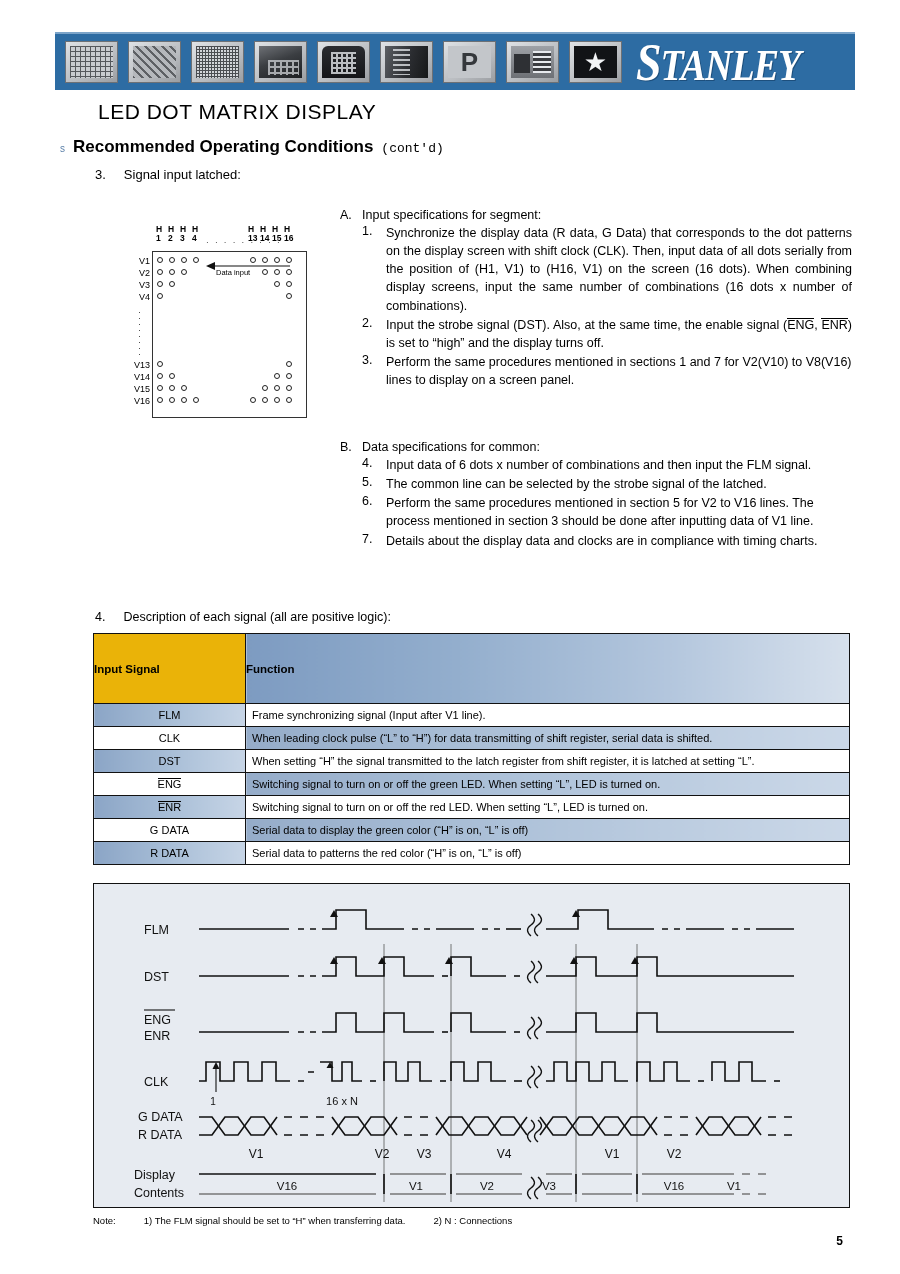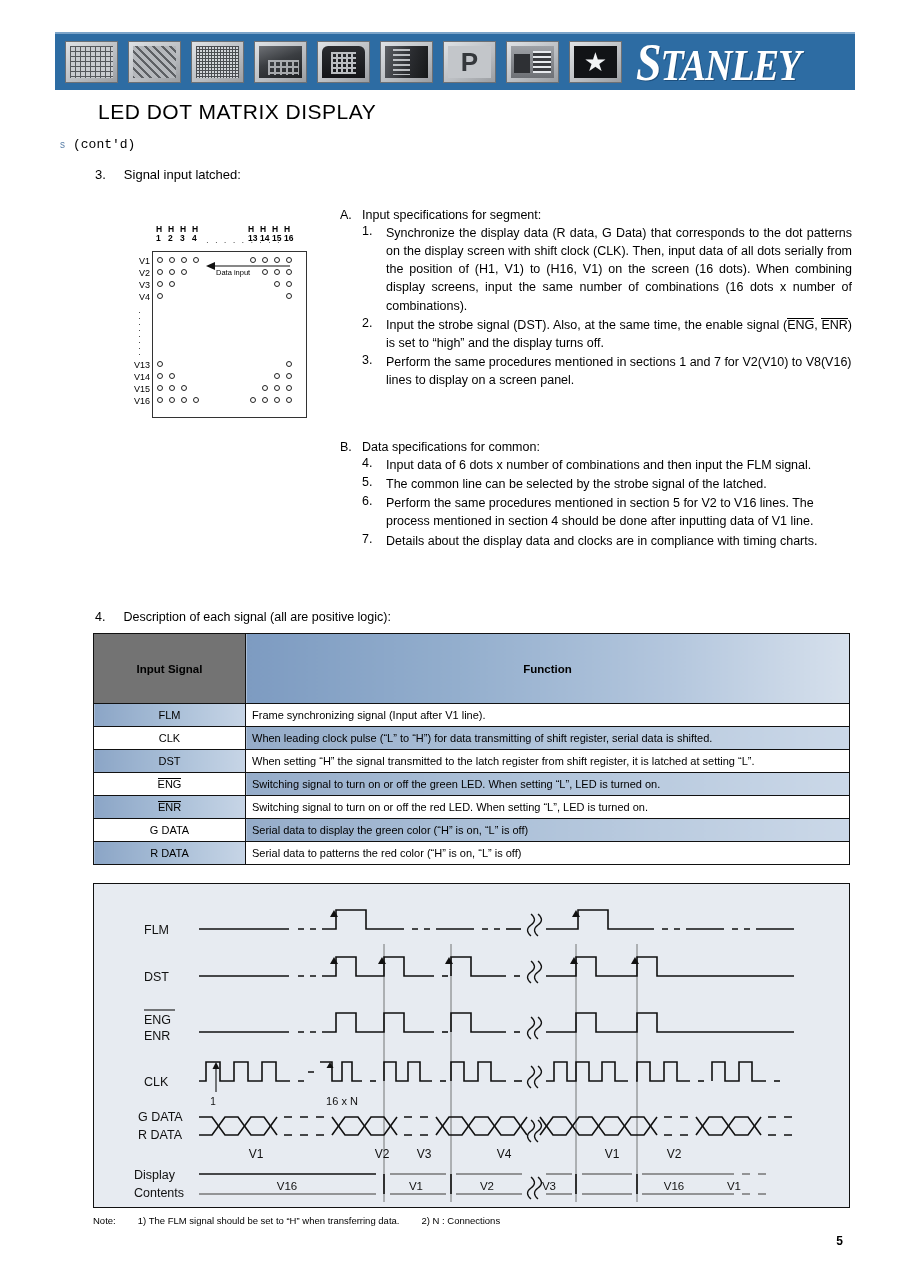--- a/index.html
+++ b/index.html
@@ -176,46 +176,46 @@
   }
 
   
   .sigtable {
     position:absolute; left:93px; top:633px; width:757px;
     border-collapse:collapse; table-layout:fixed;
     border:1px solid #111;
   }
   .sigtable td, .sigtable th { border:1px solid #111; padding:0; }
   .th-sig {
-    width:152px; height:70px; background:#737373;
-    font-size:11.5px; font-weight:bold; text-align:center; vertical-align:middle;
+    width:152px; height:70px; background:#eab308;
+    font-size:11.5px; font-weight:bold; text-align:left; vertical-align:middle;
   }
   .th-fun {
-    height:70px; text-align:center; vertical-align:middle;
+    height:70px; text-align:left; vertical-align:middle;
     font-size:11.5px; font-weight:bold;
     background:linear-gradient(to right,#7d9bc1 0%,#93aecd 35%,#b3c6dd 70%,#d6e0ec 100%);
   }
   .sigtable tbody td { height:23px; font-size:11px; }
   .c-sig { text-align:center; vertical-align:middle; font-weight:normal; }
   .c-fun { padding-left:6px !important; vertical-align:middle; }
   .sh-blue { background:linear-gradient(to right,#8ba5c6 0%,#a8bed7 50%,#c7d5e6 100%); }
   .sh-blue2 { background:linear-gradient(to right,#95acc9 0%,#aec2d9 45%,#cbd8e8 100%); }
   .sh-white { background:#ffffff; }
 
   
   .timing {
     position:absolute; left:93px; top:883px; width:757px; height:325px;
     background:#e7ebf1; border:1px solid #111;
   }
   .timing svg { display:block; }
 
   
   .note {
     position:absolute; left:93px; top:1215px; font-size:9.5px;
-    display:flex; gap:22px;
+    display:flex; gap:28px;
   }
   .pageno {
     position:absolute; right:57px; top:1234px;
     font-size:12px; font-weight:bold;
   }
 </style>
 </head>
 <body>
 
 <div class="banner">
@@ -268,20 +268,21 @@
     </div>
   <div class="logo">
     <span class="logo-text"><span class="big">S</span><span>TANLEY</span></span>
   </div>
 </div>
 
 <div class="page-title">LED DOT MATRIX DISPLAY</div>
 
 <div class="sec-head">
   <span class="sec-bullet">s</span>
+  <span class="sec-title">Recommended Operating Conditions</span>
   <span class="sec-cont">(cont'd)</span>
 </div>
 
 <div class="item3">
   <span>3.</span>
   <span>Signal input latched:</span>
 </div>
 
 <div class="pin-wrap">
   <div class="pin-box"></div>
@@ -394,21 +395,21 @@
   <div class="lvl2">
     <span class="mk">4.</span>
     <span class="tx just">Input data of 6 dots x number of combinations and then input the FLM signal.</span>
   </div>
   <div class="lvl2">
     <span class="mk">5.</span>
     <span class="tx">The common line can be selected by the strobe signal of the latched.</span>
   </div>
   <div class="lvl2">
     <span class="mk">6.</span>
-    <span class="tx">Perform the same procedures mentioned in section 5 for V2 to V16 lines. The process mentioned in section 4 should be done after inputting data of V1 line.</span>
+    <span class="tx">Perform the same procedures mentioned in section 5 for V2 to V16 lines. The process mentioned in section 3 should be done after inputting data of V1 line.</span>
   </div>
   <div class="lvl2">
     <span class="mk">7.</span>
     <span class="tx">Details about the display data and clocks are in compliance with timing charts.</span>
   </div>
 </div>
 
 <div class="item4">
   <span>4.</span>
   <span>Description of each signal (all are positive logic):</span>

